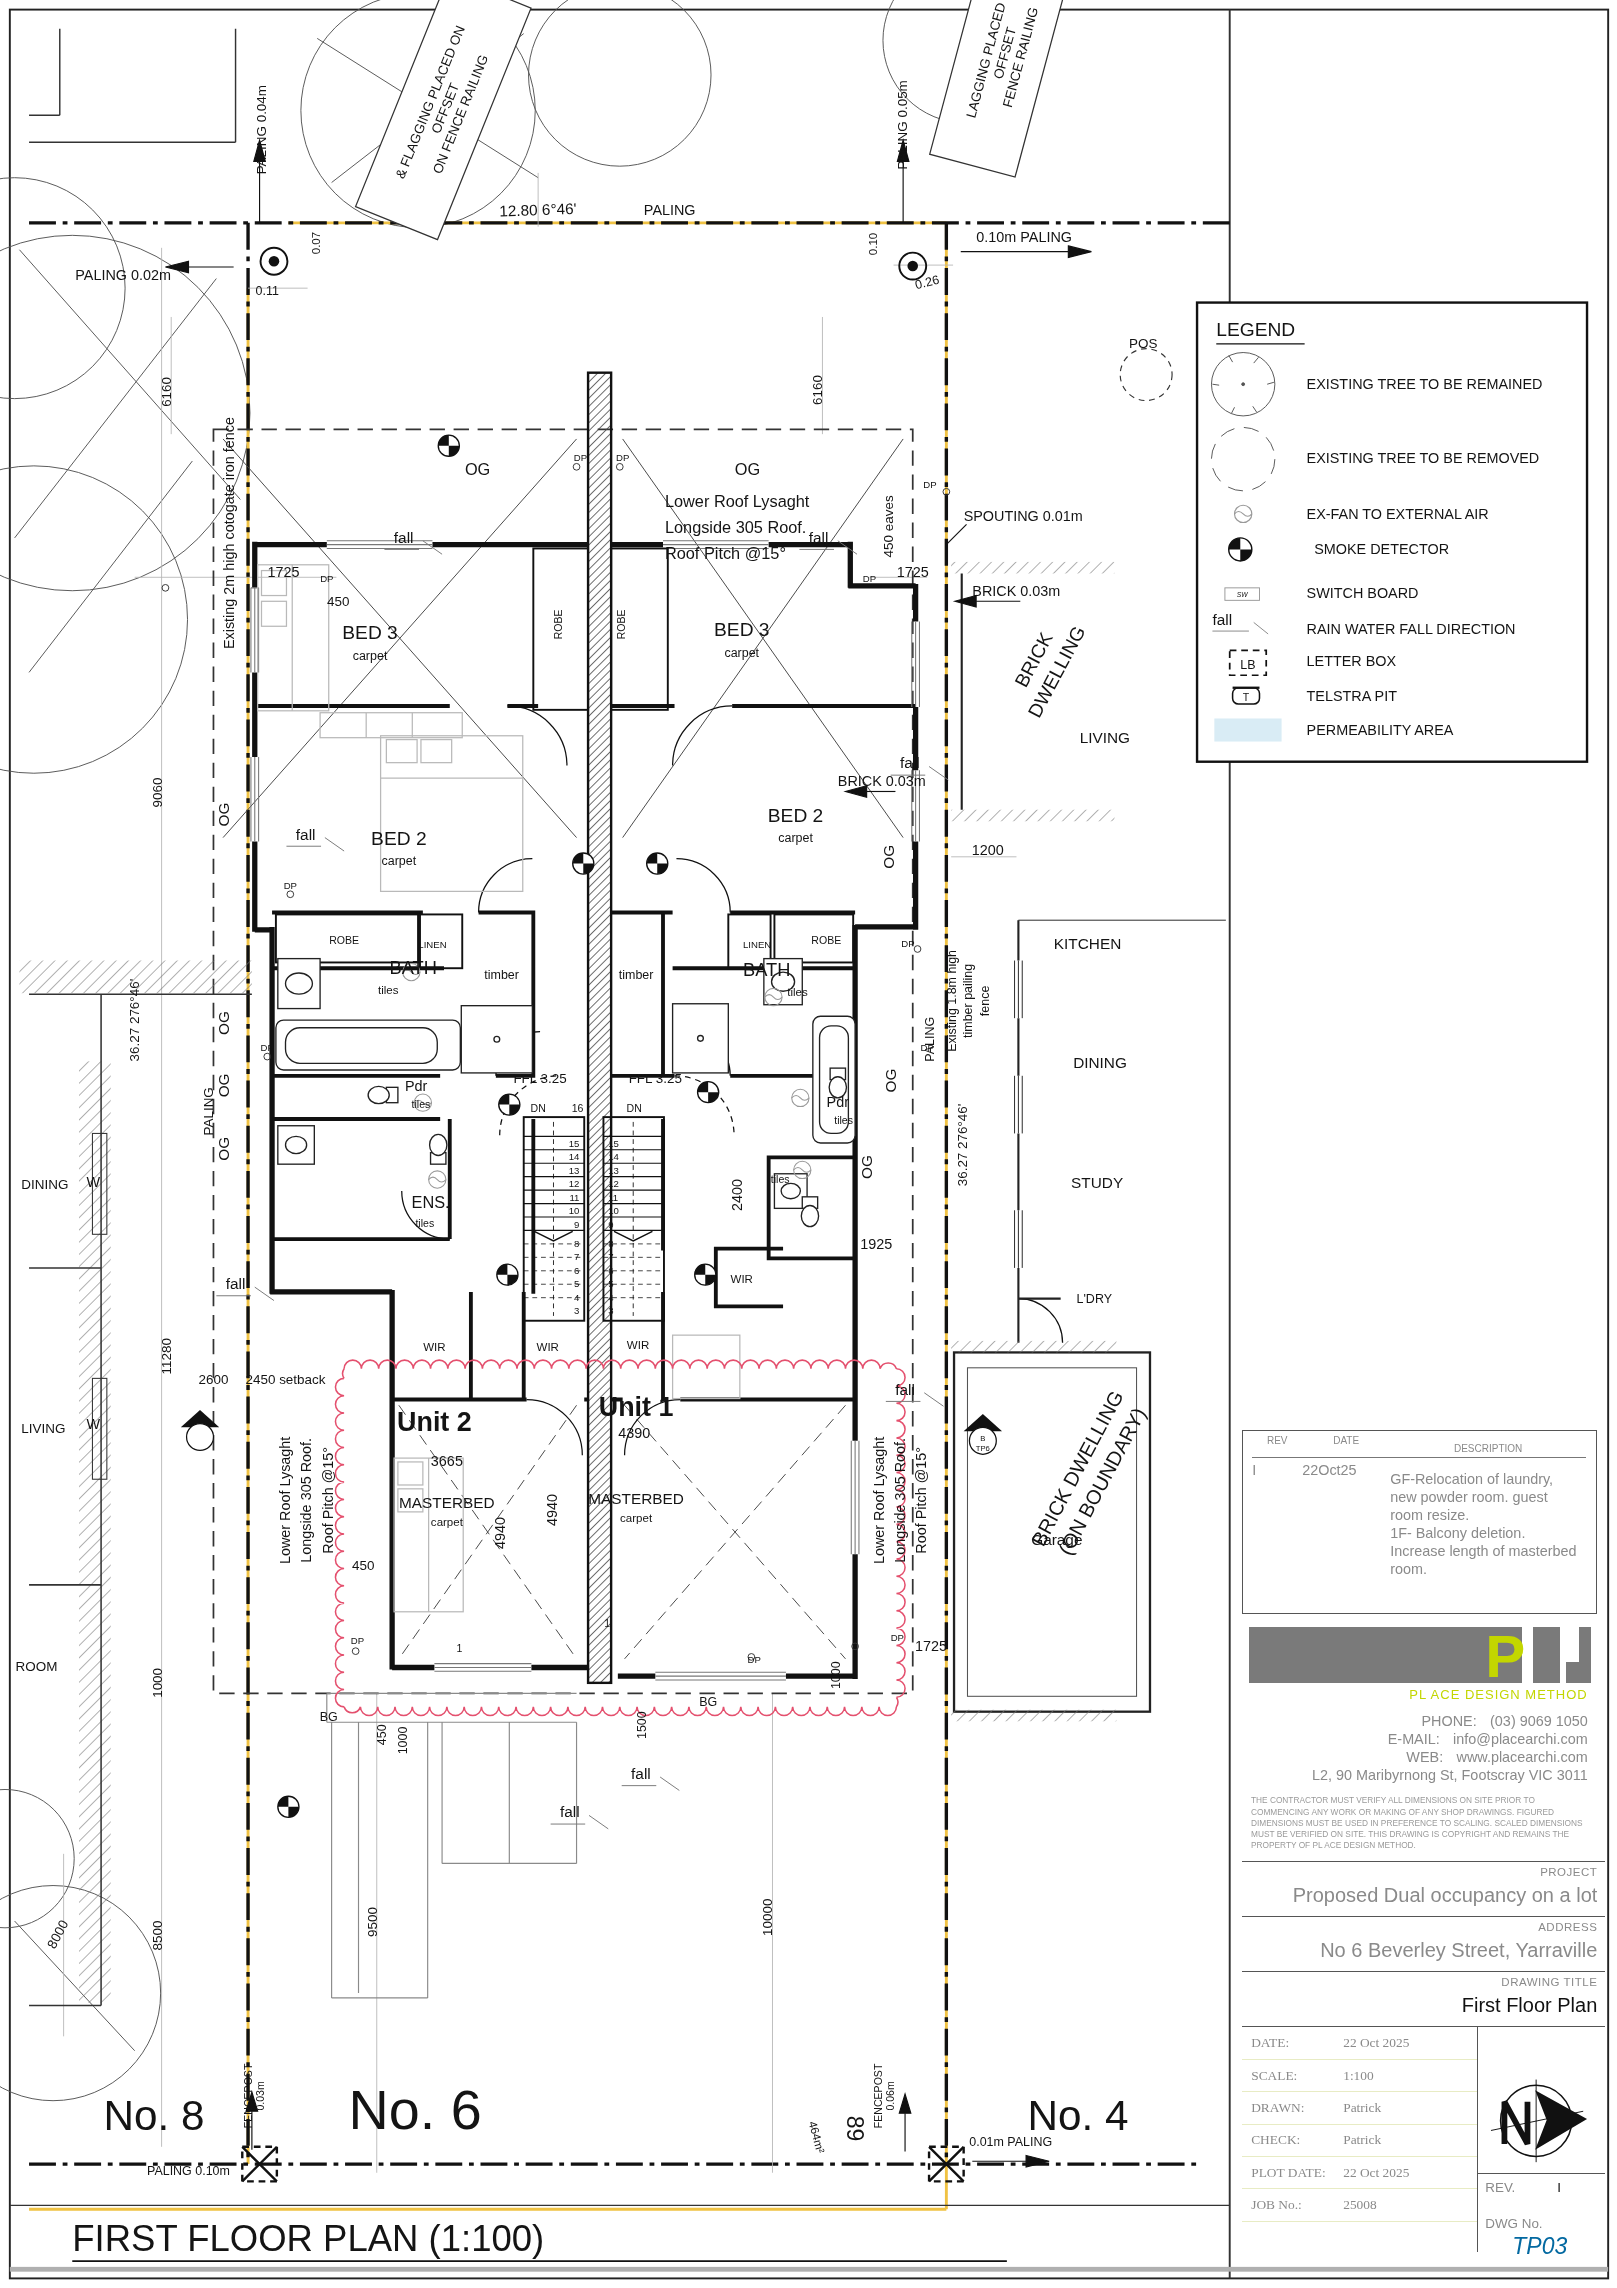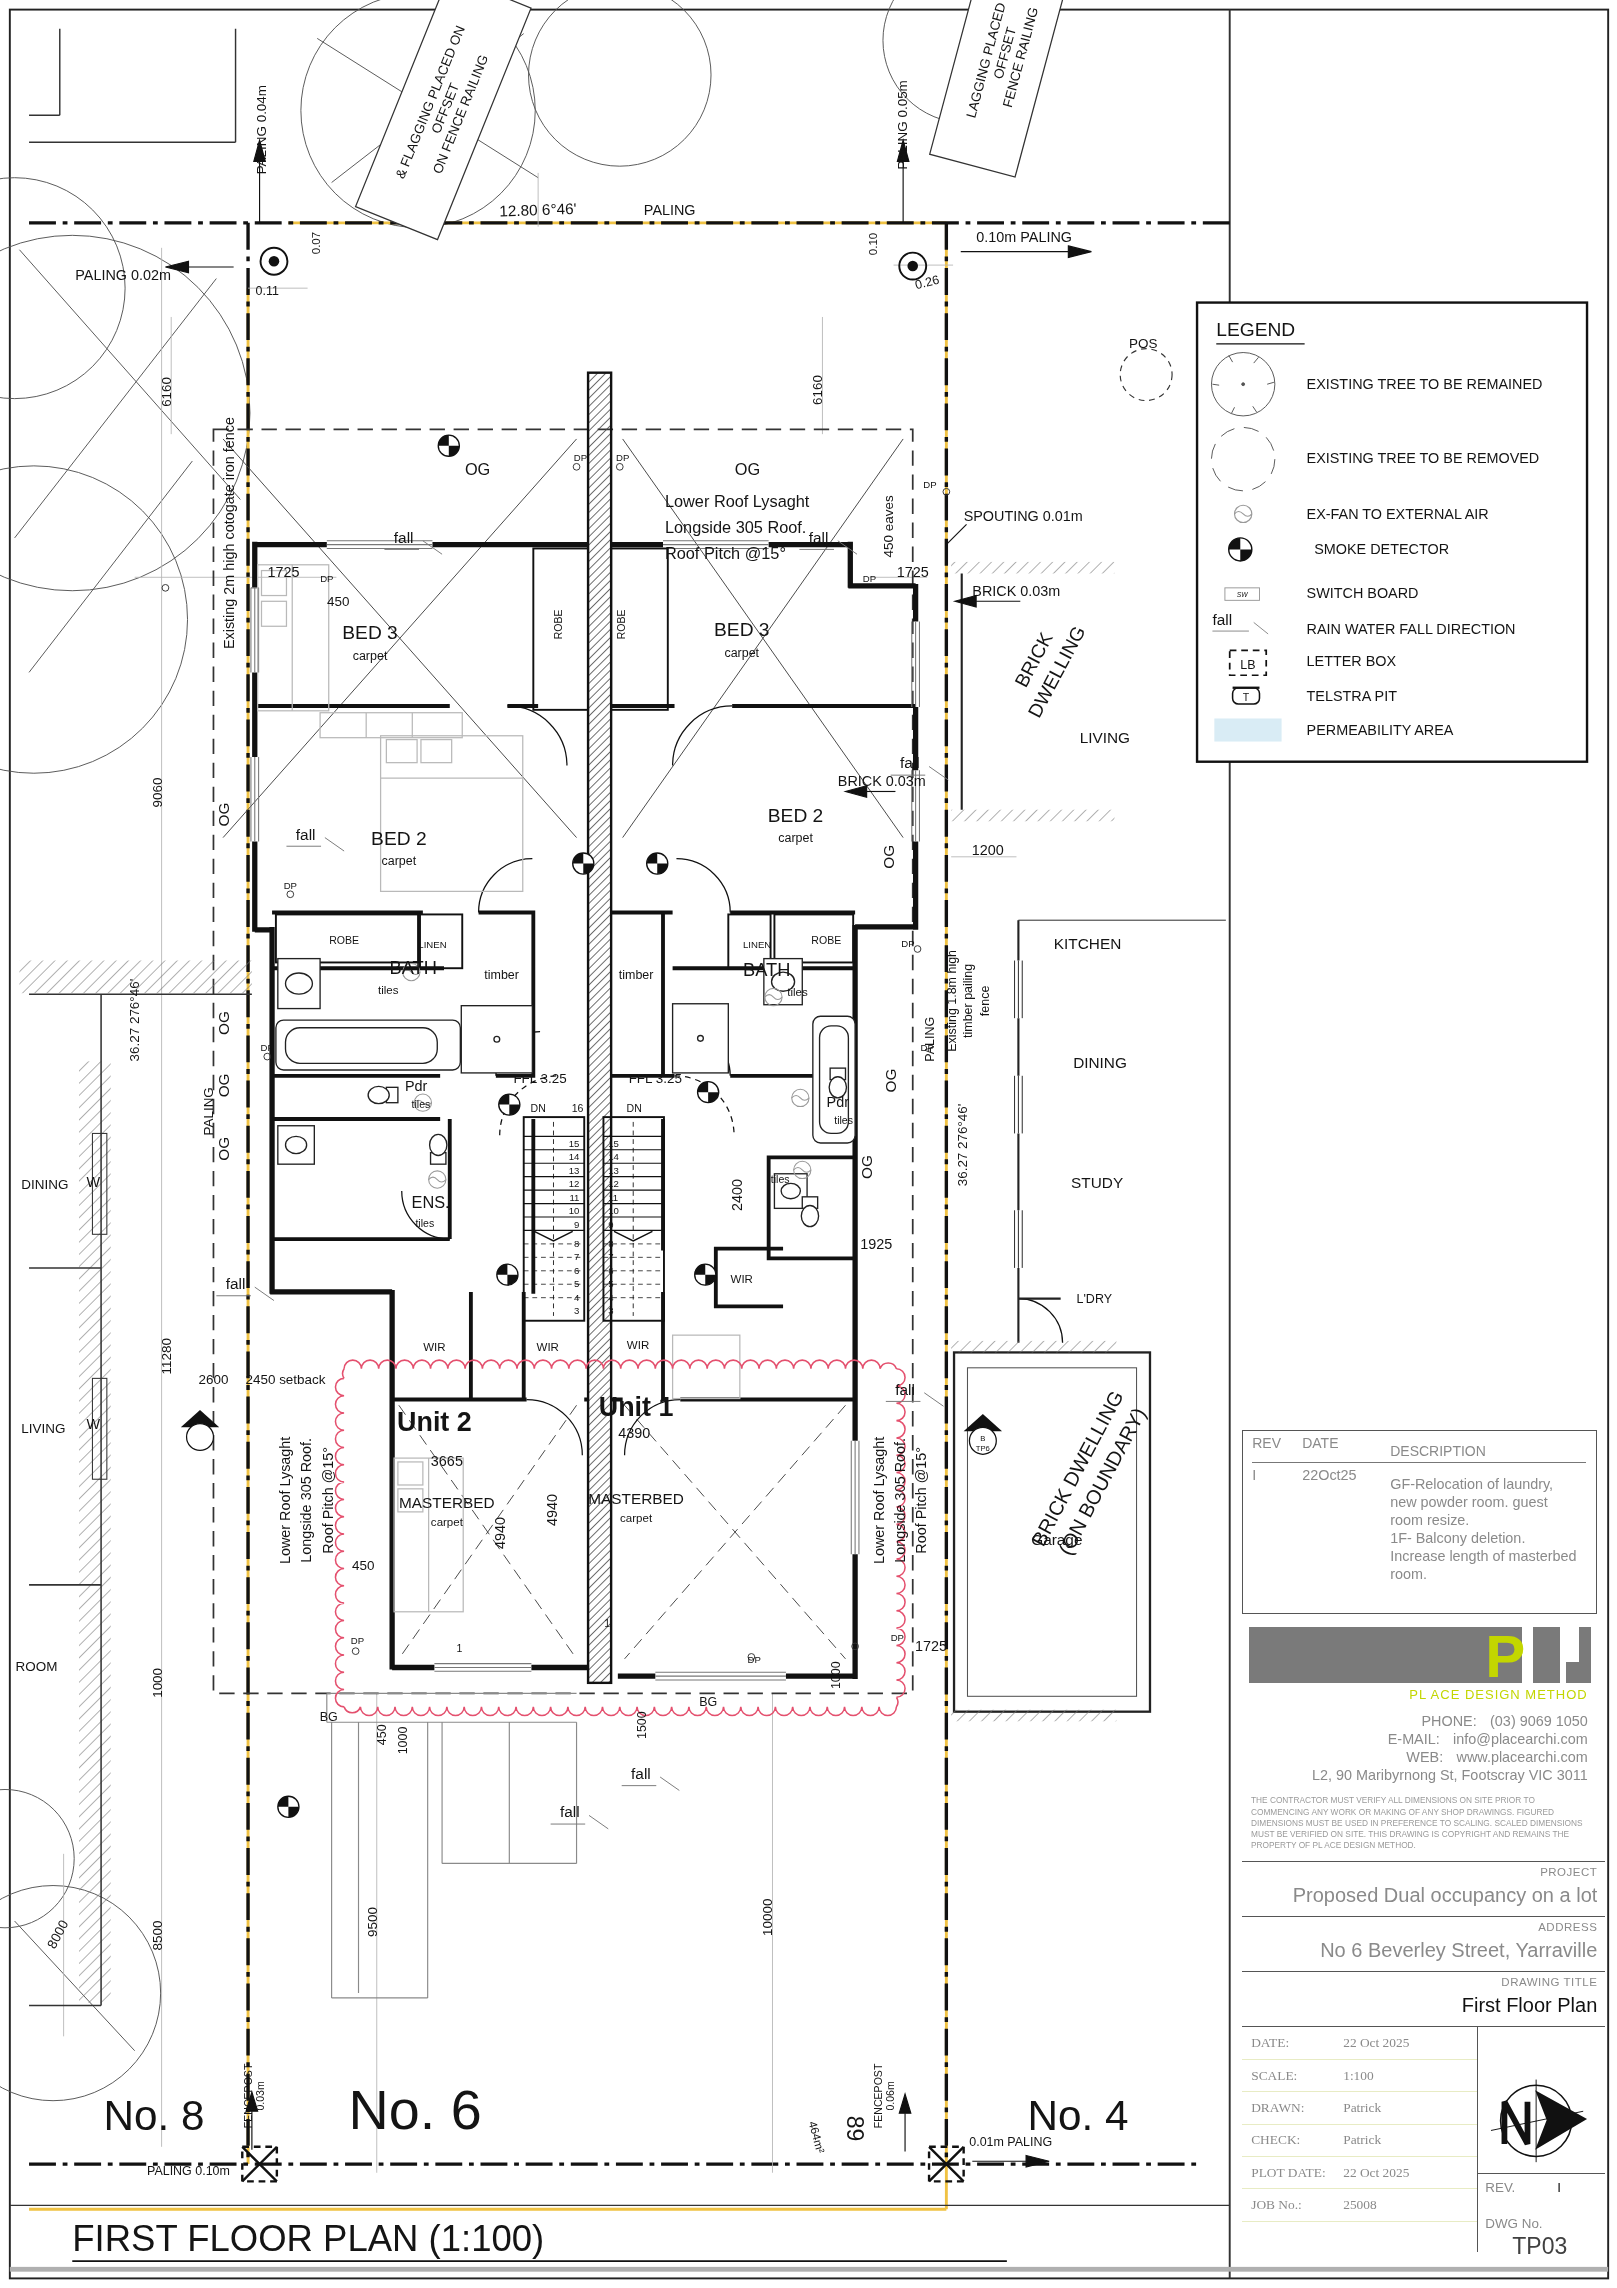--- a/index.html
+++ b/index.html
@@ -2,21 +2,21 @@
 <html><head>
 <meta charset="utf-8">
 <style>
   html,body{margin:0;padding:0;background:#fff;}
   body{font-family:"Liberation Sans",sans-serif;}
   .sheet{position:relative;width:1618px;height:2288px;background:#fff;overflow:hidden;}
   svg text{font-family:"Liberation Sans",sans-serif;fill:#141414;}
   .tb{position:absolute;left:1232px;top:1430px;width:373px;}
   .tb, .tb *{box-sizing:border-box;}
   .revtable{border:1.4px solid #555;margin-left:9.6px;width:355px;height:184px;color:#8a8a8a;font-size:14.4px;padding:3.8px 9.6px;}
-  .revhead{display:flex;border-bottom:1.4px solid #777;padding-bottom:1.9px;font-size:14px;}
+  .revhead{display:flex;border-bottom:1.4px solid #777;padding-bottom:1.9px;font-size:10px;text-align:center;}
   .revrow{display:flex;padding-top:3.8px;}
   .c-rev{width:50px;} .c-date{width:88px;} .c-desc{flex:1;white-space:pre-line;line-height:1.25;margin-top:8px;}
   .logoblk{margin:13.4px 0 0 17.3px;width:338px;position:relative;height:58px;}
   .logobar{position:absolute;left:0;top:0;width:273px;height:56px;background:#7a7a7a;}
   .logoP{position:absolute;left:236px;top:-5.8px;font-size:60px;font-weight:bold;color:#c3d600;}
   .logoblk2{position:absolute;left:284px;top:0;width:27px;height:56px;background:#7a7a7a;}
   .logoblk3{position:absolute;left:317px;top:0;width:25px;height:56px;background:#7a7a7a;}
   .logonotch{position:absolute;left:317px;top:0;width:12.5px;height:35px;background:#fff;}
   .tagline{margin:1.9px 17.3px 0 0;text-align:right;color:#c3d600;font-size:13px;letter-spacing:1px;}
   .contact{margin:9.6px 17.3px 0 0;color:#8a8a8a;font-size:14.4px;line-height:1.25;}
@@ -25,21 +25,21 @@
   .sect{border-top:1.4px solid #555;margin-left:9.6px;padding:3.8px 7.7px 9.6px 9.6px;text-align:right;}
   .slabel{color:#8a8a8a;font-size:11.5px;letter-spacing:0.5px;}
   .sval{color:#8a8a8a;font-size:20px;margin-top:5.8px;white-space:nowrap;overflow:hidden;}
   .sval.black{color:#111;font-size:20px;}
   .infowrap{display:flex;border-top:1.4px solid #555;margin-left:9.6px;}
   .infoleft{width:236px;border-right:1.4px solid #555;}
   .irow{display:flex;font-size:13.4px;color:#8a8a8a;padding:7.7px 0 7.7px 9.6px;border-bottom:1px solid #e8ecc4;font-family:Liberation Serif, serif;}
   .ilab{width:92px;} .ival{flex:1;}
   .inforight{flex:1;position:relative;}
   .revbox{position:absolute;left:0;top:146px;width:100%;border-top:1.4px solid #555;padding:5.8px 0 0 7.7px;font-size:13.4px;color:#8a8a8a;}
-  .dwgno{font-size:23px;color:#404040;margin:1.9px 0 0 27px;}
+  .dwgno{font-size:23px;color:#0369a1;margin:1.9px 0 0 27px;font-style:italic;}
   .revval{display:inline-block;margin-left:42px;color:#111;}
 </style>
 </head>
 <body>
 
 <div class="sheet">
 <svg id="plan-svg" width="1618" height="2288" viewBox="0 0 1684 2382" xmlns="http://www.w3.org/2000/svg">
   <defs>
     <pattern id="hatch" width="9" height="9" patternUnits="userSpaceOnUse" patternTransform="rotate(45)">
       <line x1="0" y1="0" x2="0" y2="9" stroke="#777" stroke-width="1.2"></line>

